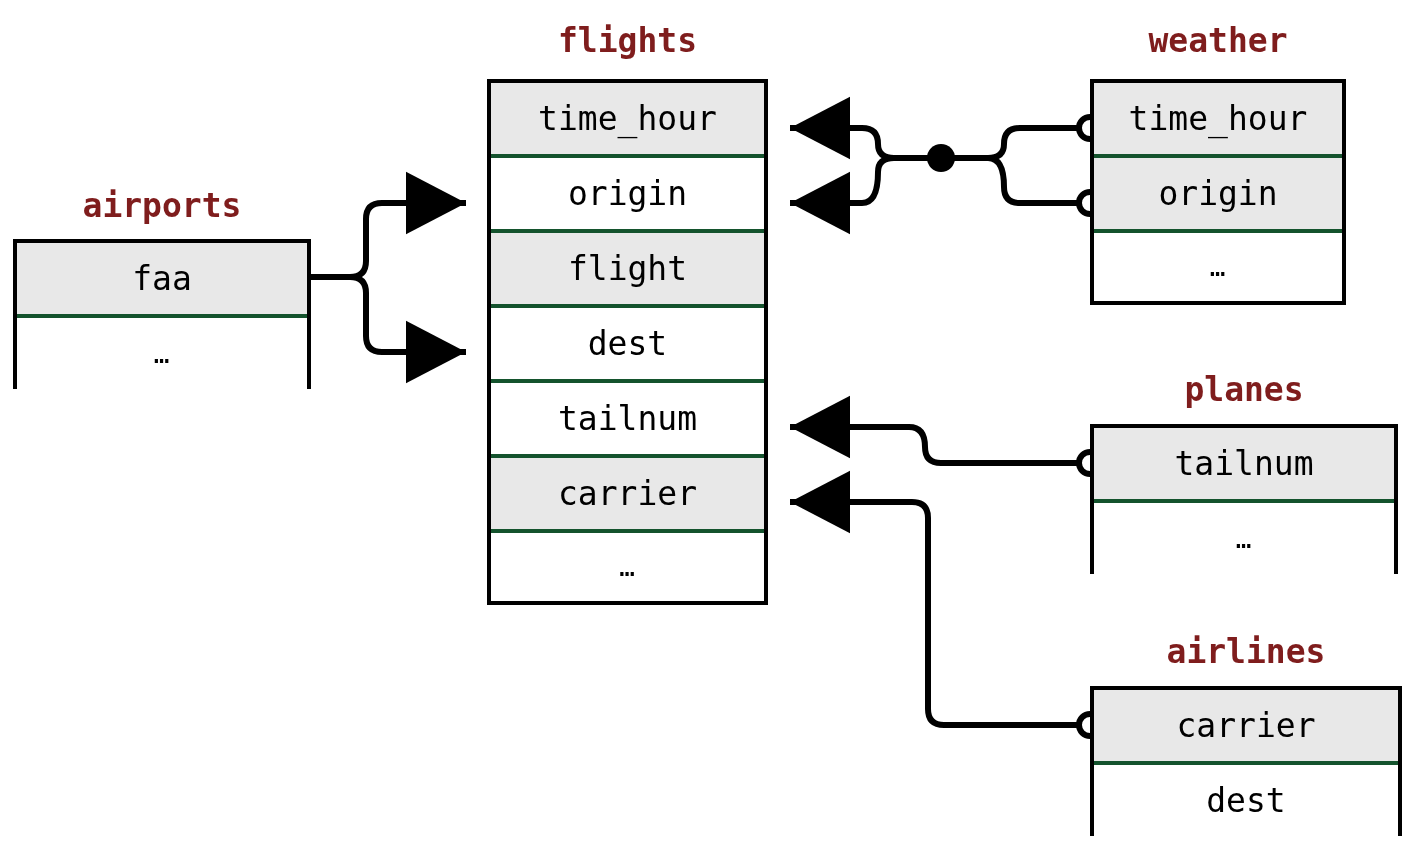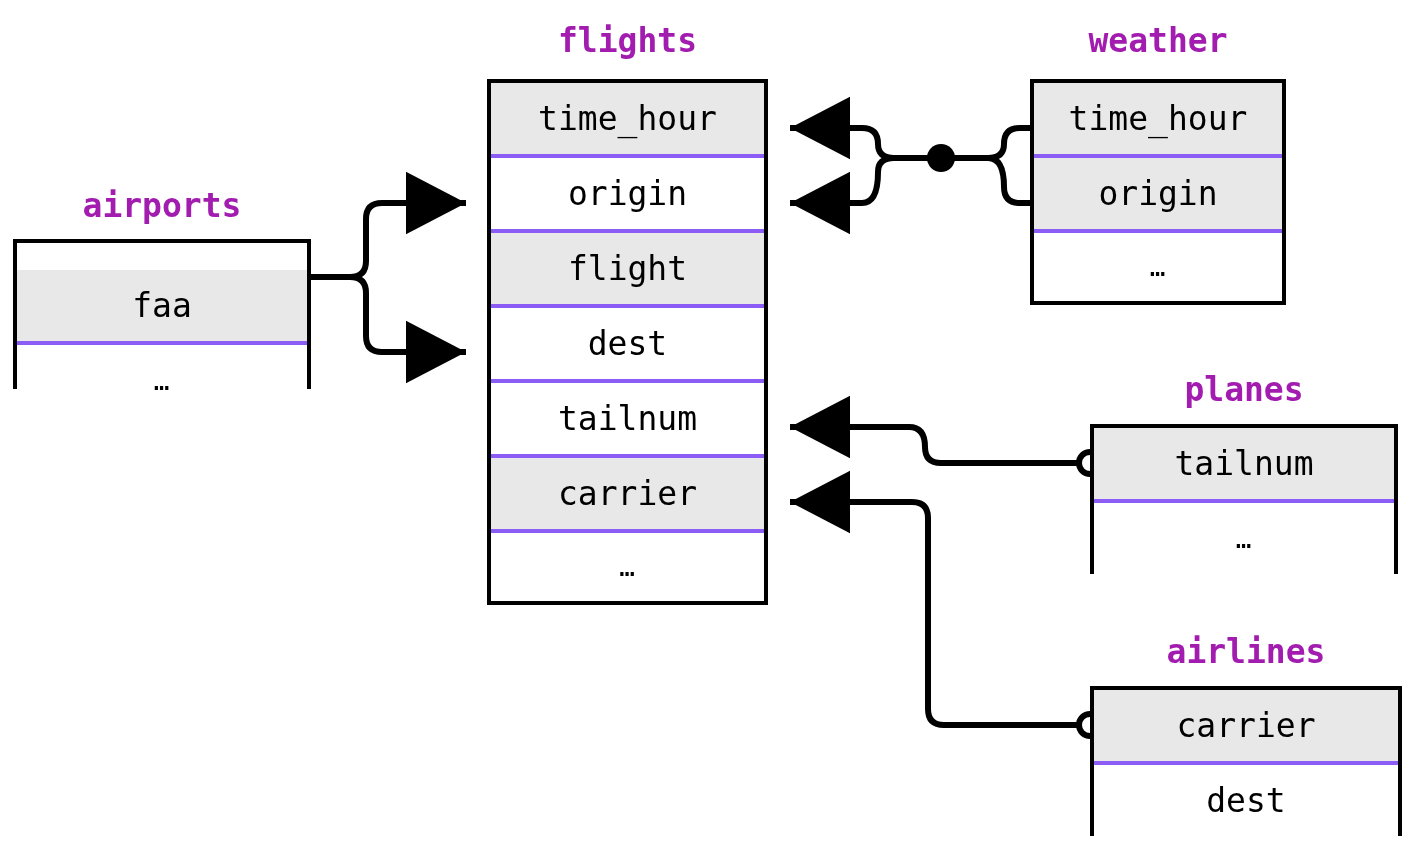--- a/index.html
+++ b/index.html
@@ -24,40 +24,40 @@
     width: 1412px;
     height: 854px;
   }
   .table-group {
     position: absolute;
   }
   .table-title {
     font-family: "DejaVu Sans Mono", monospace;
     font-weight: bold;
     font-size: 33px;
-    color: #a21caf;
+    color: #7f1d1d;
     text-align: center;
     line-height: 1;
     white-space: nowrap;
   }
   .table-box {
     border: 4px solid #000000;
     background: #ffffff;
     box-sizing: border-box;
   }
   .table-row {
     box-sizing: border-box;
     display: flex;
     align-items: center;
     justify-content: center;
     font-family: "DejaVu Sans Mono", monospace;
     font-size: 33px;
     color: #000000;
     background: #ffffff;
-    border-bottom: 4px solid #8b5cf6;
+    border-bottom: 4px solid #14532d;
     white-space: nowrap;
   }
   .table-row:last-child {
     border-bottom: none;
   }
   .table-row.key {
     background: #e8e8e8;
   }
   .table-row.ellipsis {
     font-size: 26px;
@@ -100,21 +100,21 @@
 
     <g>
       <path d="M 1084,725 L 944,725 Q 928,725 928,709 L 928,518 Q 928,502 912,502 L 790,502" fill="none" stroke="#000000" stroke-width="6" stroke-linecap="butt" marker-end="url(#arrowhead)"></path>
       <circle cx="1090" cy="725" r="11" fill="#ffffff" stroke="#000000" stroke-width="6"></circle>
     </g>
   </svg>
 
   <div class="table-group" style="left:13px; top:189px; width:298px;">
     <div class="table-title">airports</div>
     <div class="table-box" style="margin-top:17px; height:150px;">
-      <div class="table-row key" style="height:75px;margin-top:27px;">
+      <div class="table-row key" style="height:75px;">
         <span>faa</span>
       </div>
       <div class="table-row ellipsis" style="height:71px;">
         <span>…</span>
       </div>
     </div>
   </div>
 
   <div class="table-group" style="left:487px; top:24px; width:281px;">
     <div class="table-title">flights</div>
@@ -136,21 +136,21 @@
       </div>
       <div class="table-row key" style="height:75px;">
         <span>carrier</span>
       </div>
       <div class="table-row ellipsis" style="height:68px;">
         <span>…</span>
       </div>
     </div>
   </div>
 
-  <div class="table-group" style="left:1030px; top:24px; width:256px;">
+  <div class="table-group" style="left:1090px; top:24px; width:256px;">
     <div class="table-title">weather</div>
     <div class="table-box" style="margin-top:22px; height:226px;">
       <div class="table-row key" style="height:75px;">
         <span>time_hour</span>
       </div>
       <div class="table-row key" style="height:75px;">
         <span>origin</span>
       </div>
       <div class="table-row ellipsis" style="height:68px;">
         <span>…</span>

